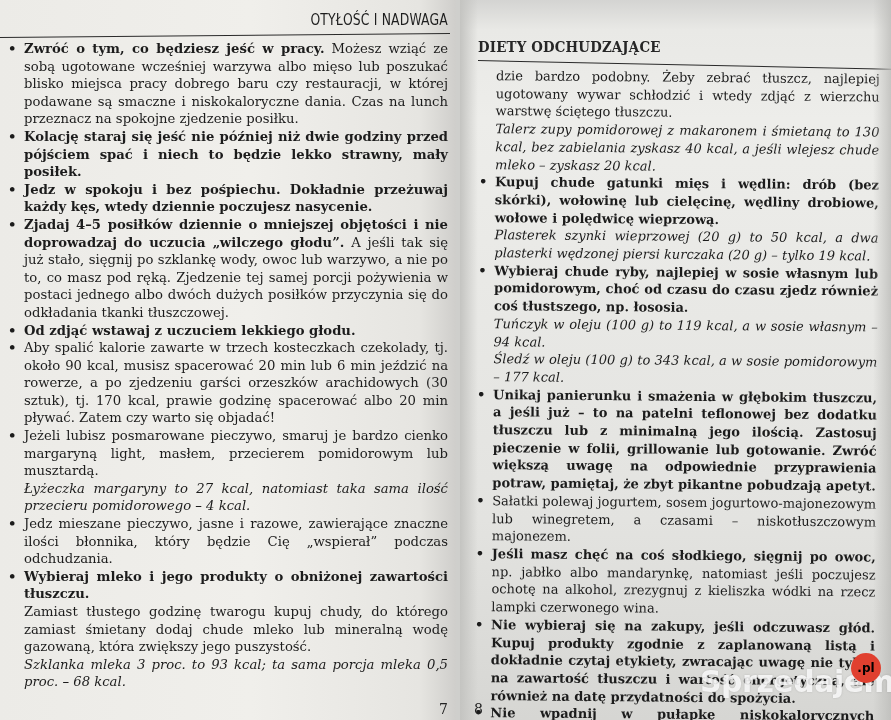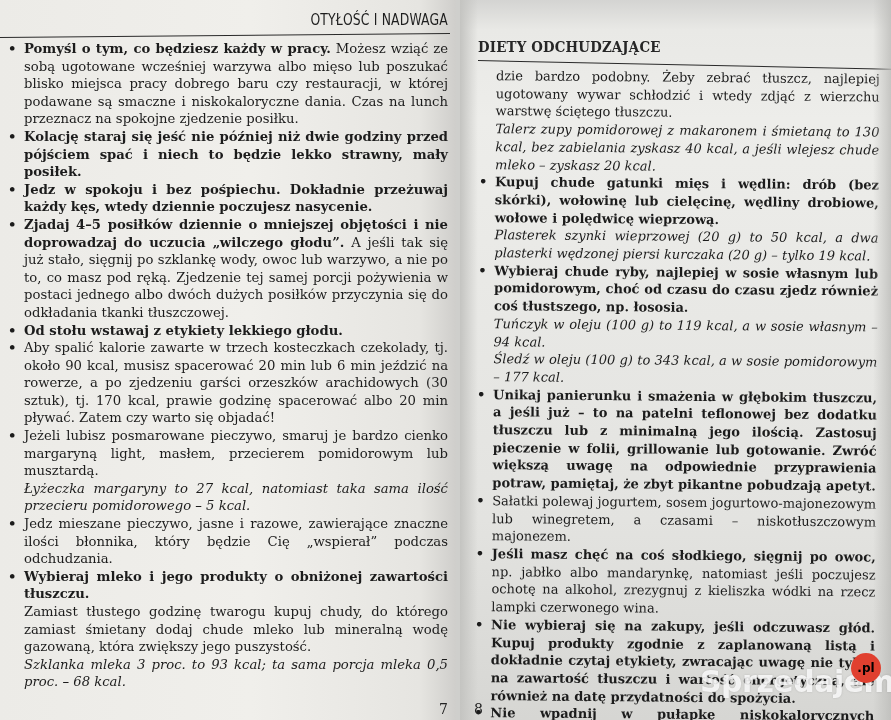--- a/index.html
+++ b/index.html
@@ -101,29 +101,29 @@
 </head>
 <body>
 
 <div class="spread">
 
   <div class="page page-left">
     <div class="running-head-left">OTYŁOŚĆ I NADWAGA</div>
     <div class="head-rule-left"></div>
 
     <div class="text">
-      <p class="item"><span class="bullet">•</span><b>Pomyśl o tym, co będziesz każdy w pracy.</b><span> Możesz wziąć ze sobą ugotowane wcześniej warzywa albo mięso lub poszukać blisko miejsca pracy dobrego baru czy restauracji, w której podawane są smaczne i niskokaloryczne dania. Czas na lunch przeznacz na spokojne zjedzenie posiłku.</span></p>
+      <p class="item"><span class="bullet">•</span><b>Zwróć o tym, co będziesz jeść w pracy.</b><span> Możesz wziąć ze sobą ugotowane wcześniej warzywa albo mięso lub poszukać blisko miejsca pracy dobrego baru czy restauracji, w której podawane są smaczne i niskokaloryczne dania. Czas na lunch przeznacz na spokojne zjedzenie posiłku.</span></p>
       <p class="item"><span class="bullet">•</span><b>Kolację staraj się jeść nie później niż dwie godziny przed pójściem spać i niech to będzie lekko strawny, mały posiłek.</b></p>
       <p class="item"><span class="bullet">•</span><b>Jedz w spokoju i bez pośpiechu. Dokładnie przeżuwaj każdy kęs, wtedy dziennie poczujesz nasycenie.</b></p>
       <p class="item"><span class="bullet">•</span><b>Zjadaj 4–5 posiłków dziennie o mniejszej objętości i nie doprowadzaj do uczucia „wilczego głodu”.</b><span> A jeśli tak się już stało, sięgnij po szklankę wody, owoc lub warzywo, a nie po to, co masz pod ręką. Zjedzenie tej samej porcji pożywienia w postaci jednego albo dwóch dużych posiłków przyczynia się do odkładania tkanki tłuszczowej.</span></p>
-      <p class="item"><span class="bullet">•</span><b>Od stołu wstawaj z etykiety lekkiego głodu.</b></p>
+      <p class="item"><span class="bullet">•</span><b>Od zdjąć wstawaj z uczuciem lekkiego głodu.</b></p>
       <p class="item"><span class="bullet">•</span></p>
       <p class="cont">Aby spalić kalorie zawarte w trzech kosteczkach czekolady, tj. około 90 kcal, musisz spacerować 20 min lub 6 min jeździć na rowerze, a po zjedzeniu garści orzeszków arachidowych (30 sztuk), tj. 170 kcal, prawie godzinę spacerować albo 20 min pływać. Zatem czy warto się objadać!</p>
       <p class="item"><span class="bullet">•</span><span>Jeżeli lubisz posmarowane pieczywo, smaruj je bardzo cienko margaryną light, masłem, przecierem pomidorowym lub musztardą.</span></p>
-      <p class="note">Łyżeczka margaryny to 27 kcal, natomiast taka sama ilość przecieru pomidorowego – 5 kcal.</p>
+      <p class="note">Łyżeczka margaryny to 27 kcal, natomiast taka sama ilość przecieru pomidorowego – 4 kcal.</p>
       <p class="item"><span class="bullet">•</span><span>Jedz mieszane pieczywo, jasne i razowe, zawierające znaczne ilości błonnika, który będzie Cię „wspierał” podczas odchudzania.</span></p>
       <p class="item"><span class="bullet">•</span><b>Wybieraj mleko i jego produkty o obniżonej zawartości tłuszczu.</b></p>
       <p class="cont">Zamiast tłustego godzinę twarogu kupuj chudy, do którego zamiast śmietany dodaj chude mleko lub mineralną wodę gazowaną, która zwiększy jego puszystość.</p>
       <p class="note">Szklanka mleka 3 proc. to 93 kcal; ta sama porcja mleka 0,5 proc. – 68 kcal.</p>
 
     </div>
 
     <div class="page-number">7</div>
   </div>
 

